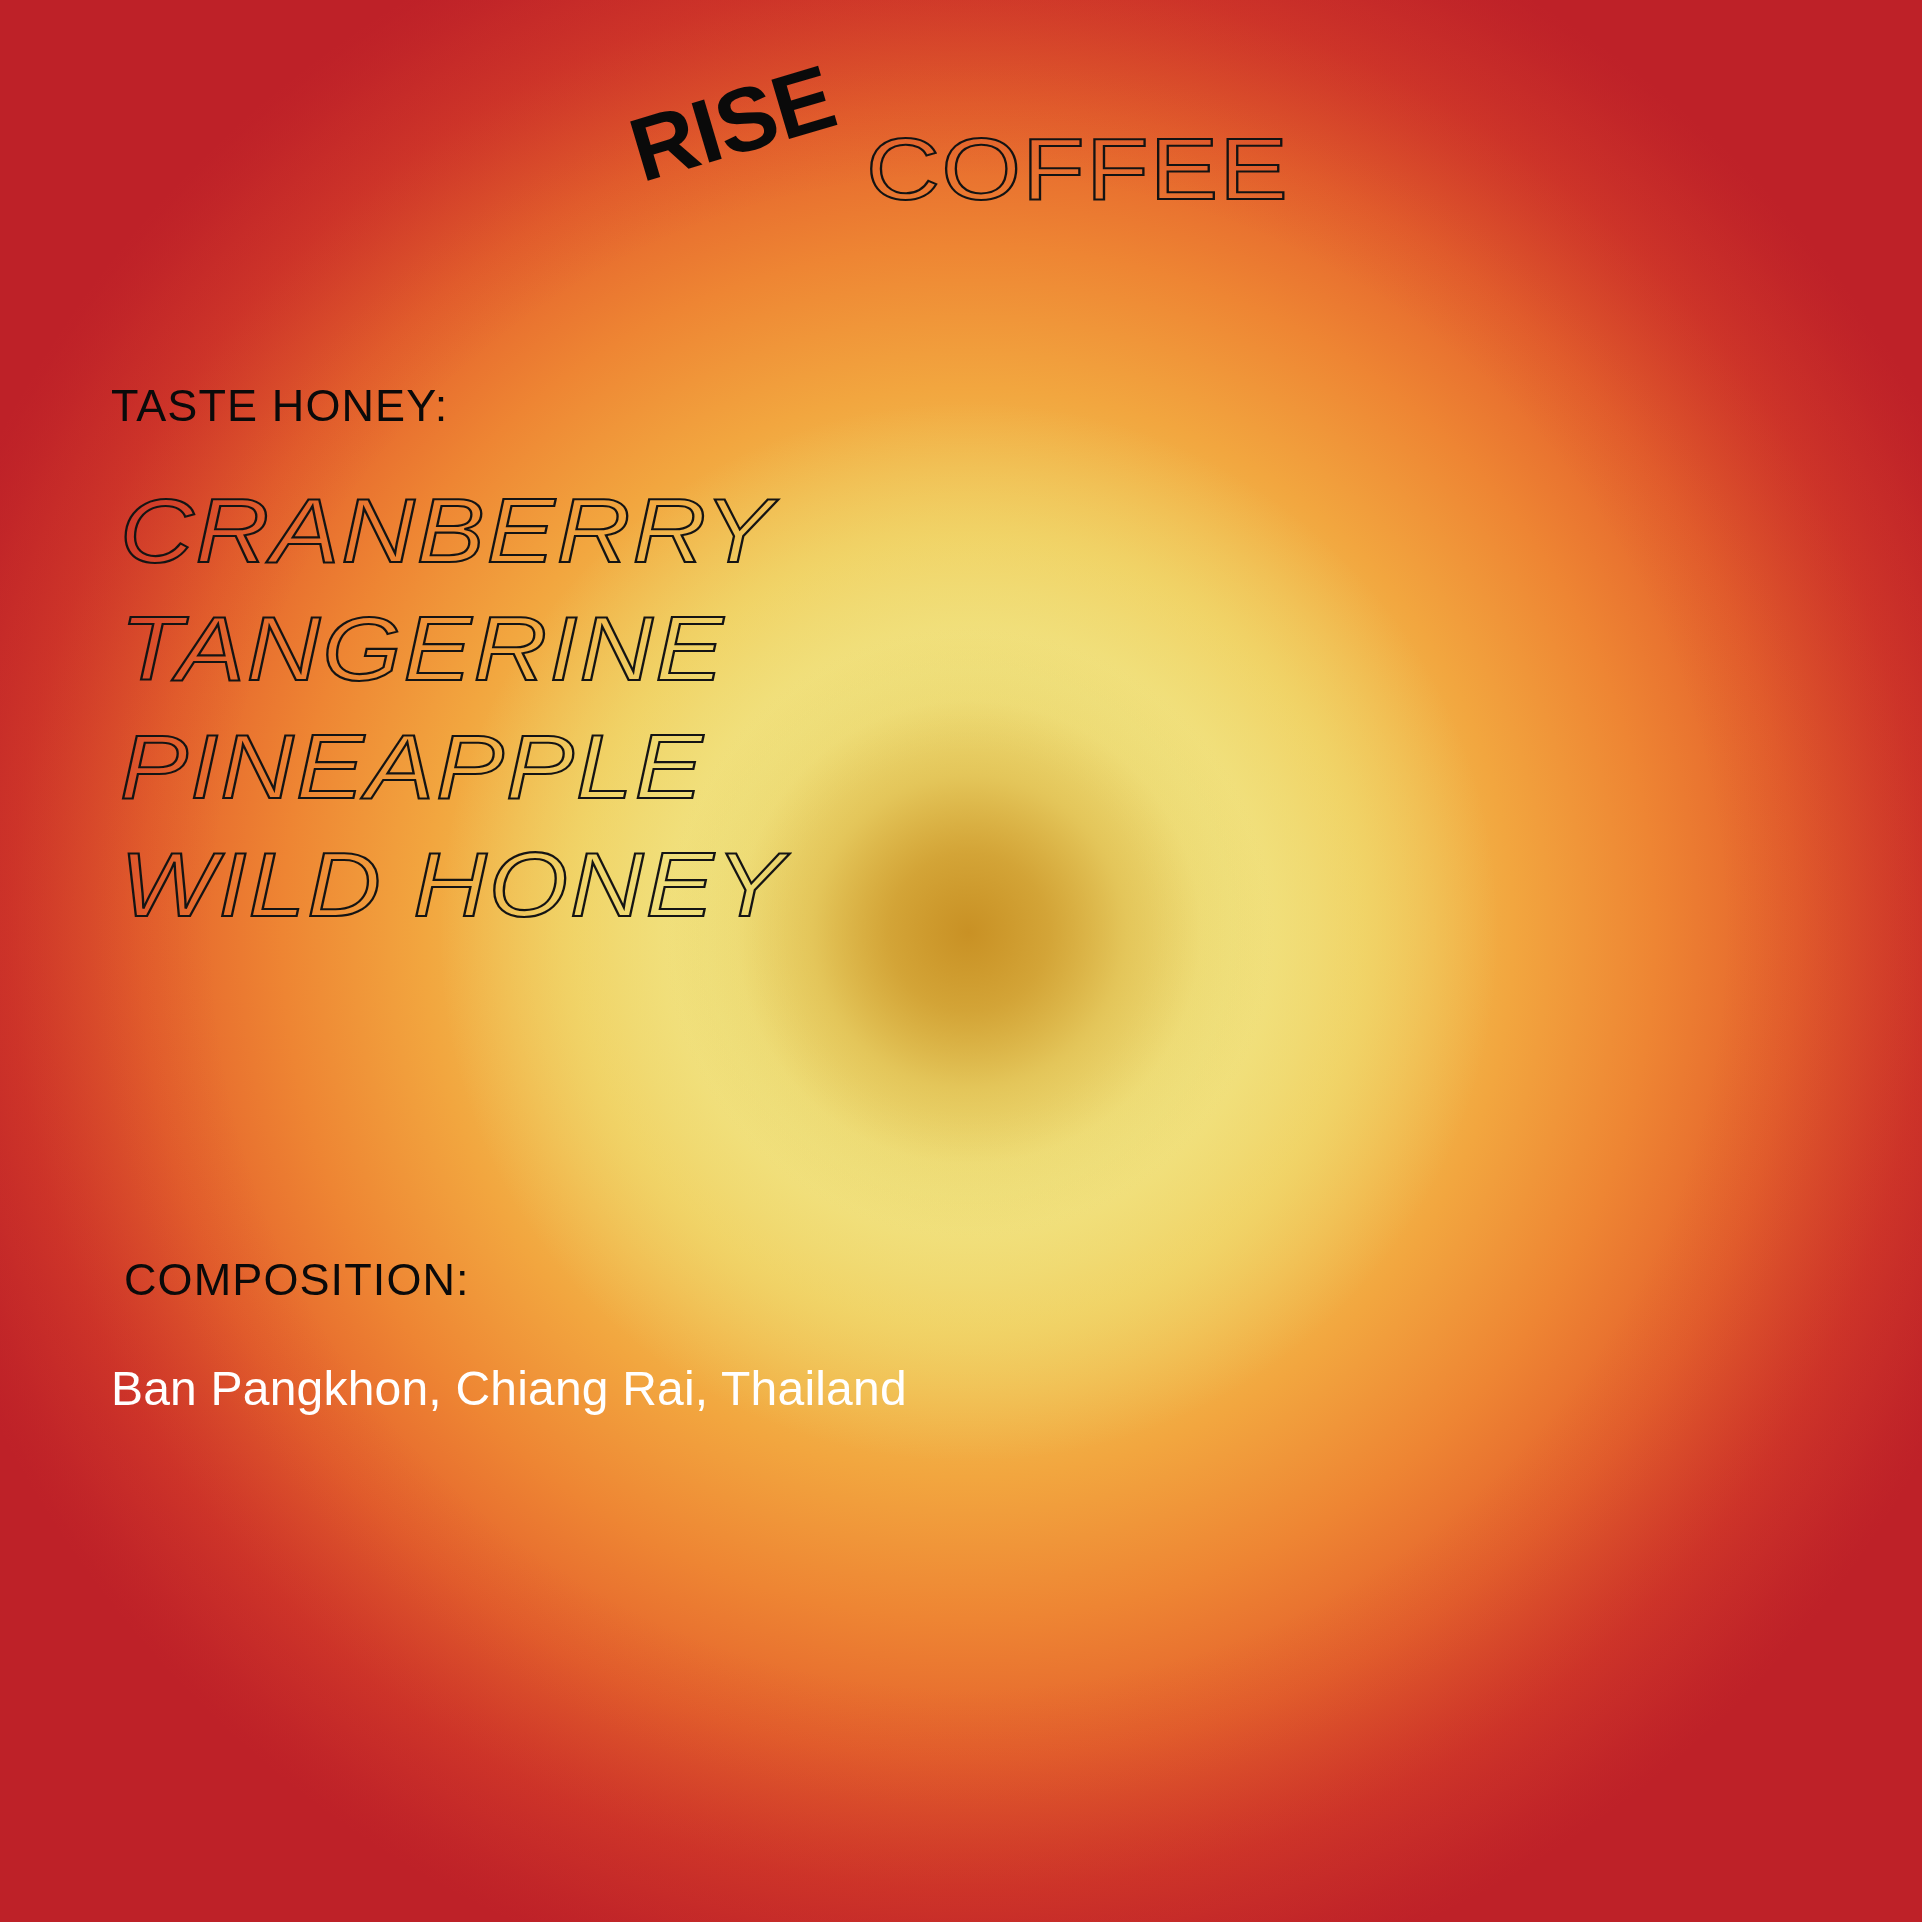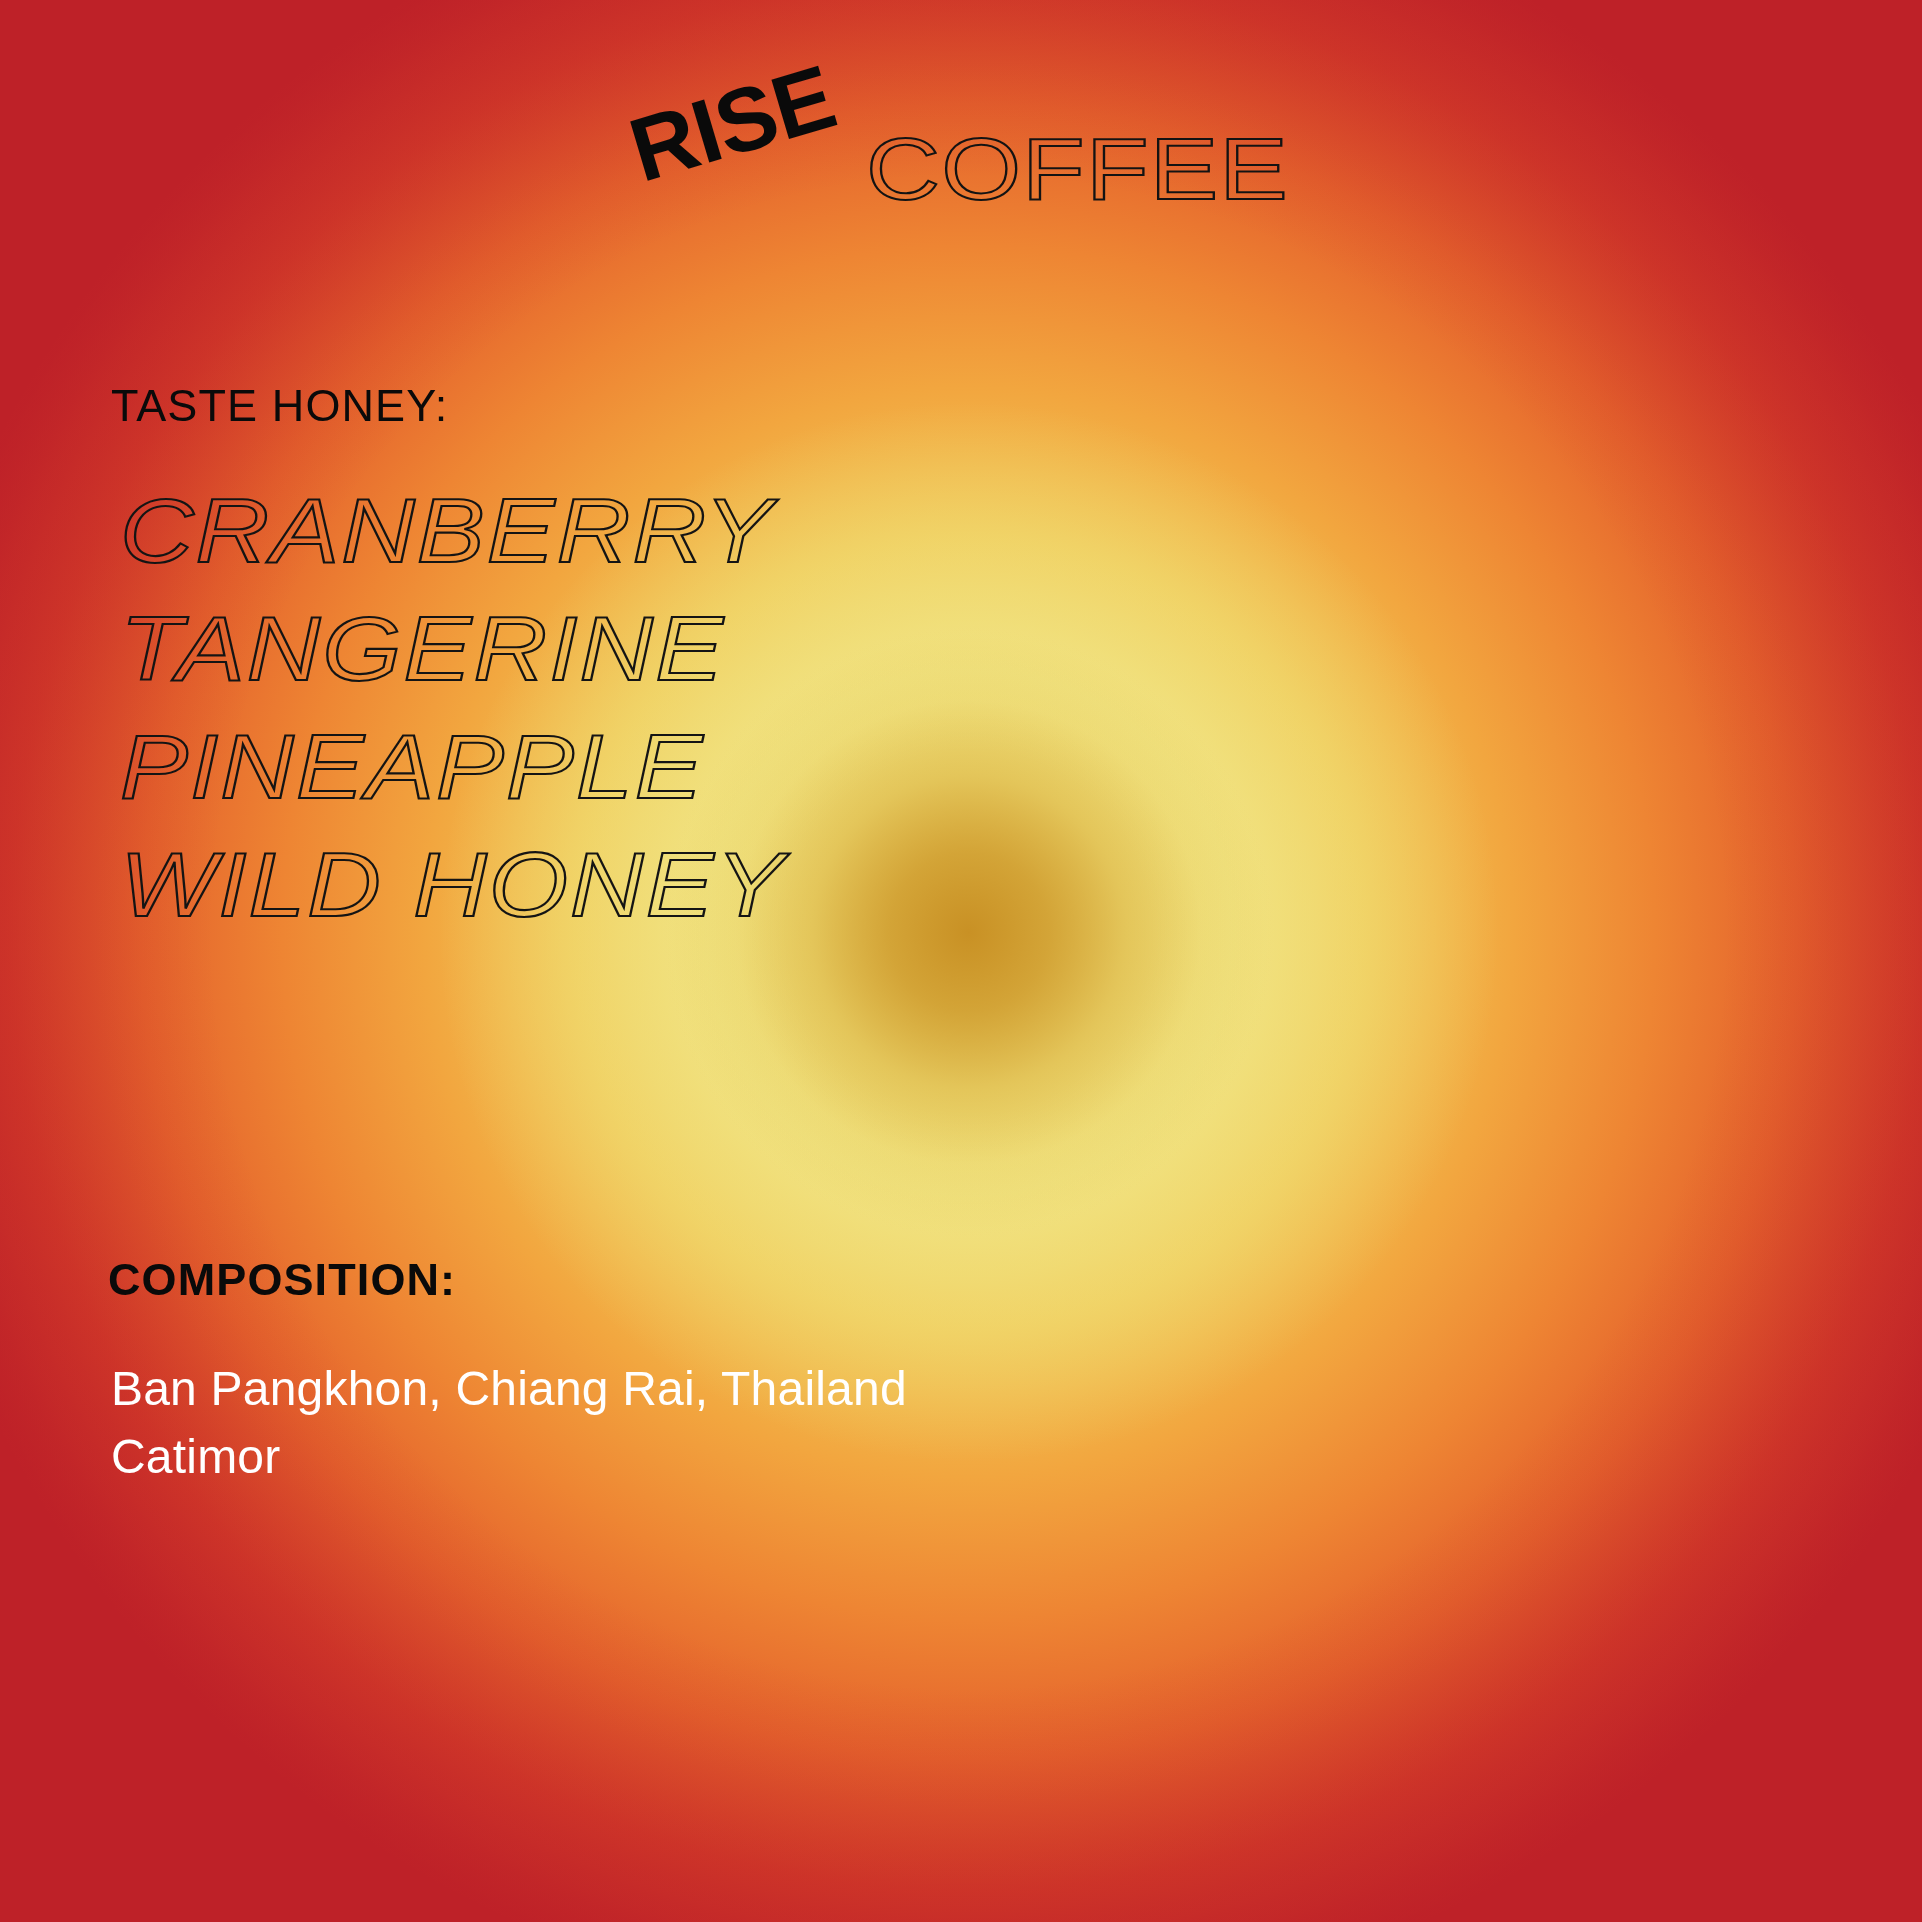--- a/index.html
+++ b/index.html
@@ -114,21 +114,21 @@
   .section-heading {
     position: absolute;
     font-size: 45px;
     font-weight: 500;
     color: #0a0a0a;
     letter-spacing: 1.1px;
     line-height: 1;
     white-space: nowrap;
   }
   #taste-heading { left: 111px; top: 383px; }
-  #composition-heading { left: 108px; top: 1257px; font-weight: bold; }
+  #composition-heading { left: 124px; top: 1257px; }
 
   
   .taste-list {
     position: absolute;
     left: 109px;
     top: 461px;
     list-style: none;
     margin: 11px;
     padding: 0;
     font-style: italic;
@@ -188,18 +188,17 @@
       <li class="taste-item">CRANBERRY</li>
       <li class="taste-item">TANGERINE</li>
       <li class="taste-item">PINEAPPLE</li>
       <li class="taste-item">WILD HONEY</li>
     </ul>
 
     <div class="section-heading" id="composition-heading">COMPOSITION:</div>
 
     <ul class="composition-list">
       <li class="composition-item">Ban Pangkhon, Chiang Rai, Thailand</li>
-      <li class="composition-item">Catimor</li>
     </ul>
 
   </div>
 </div>
 
 
 </body></html>

